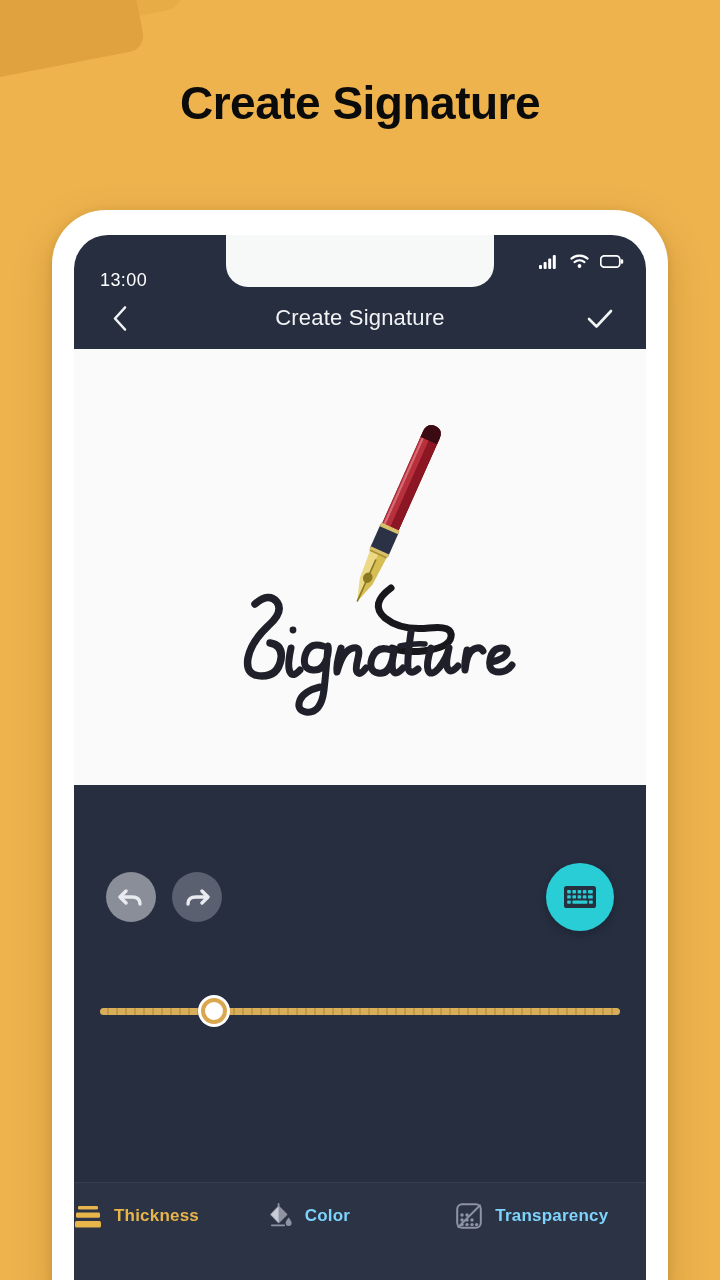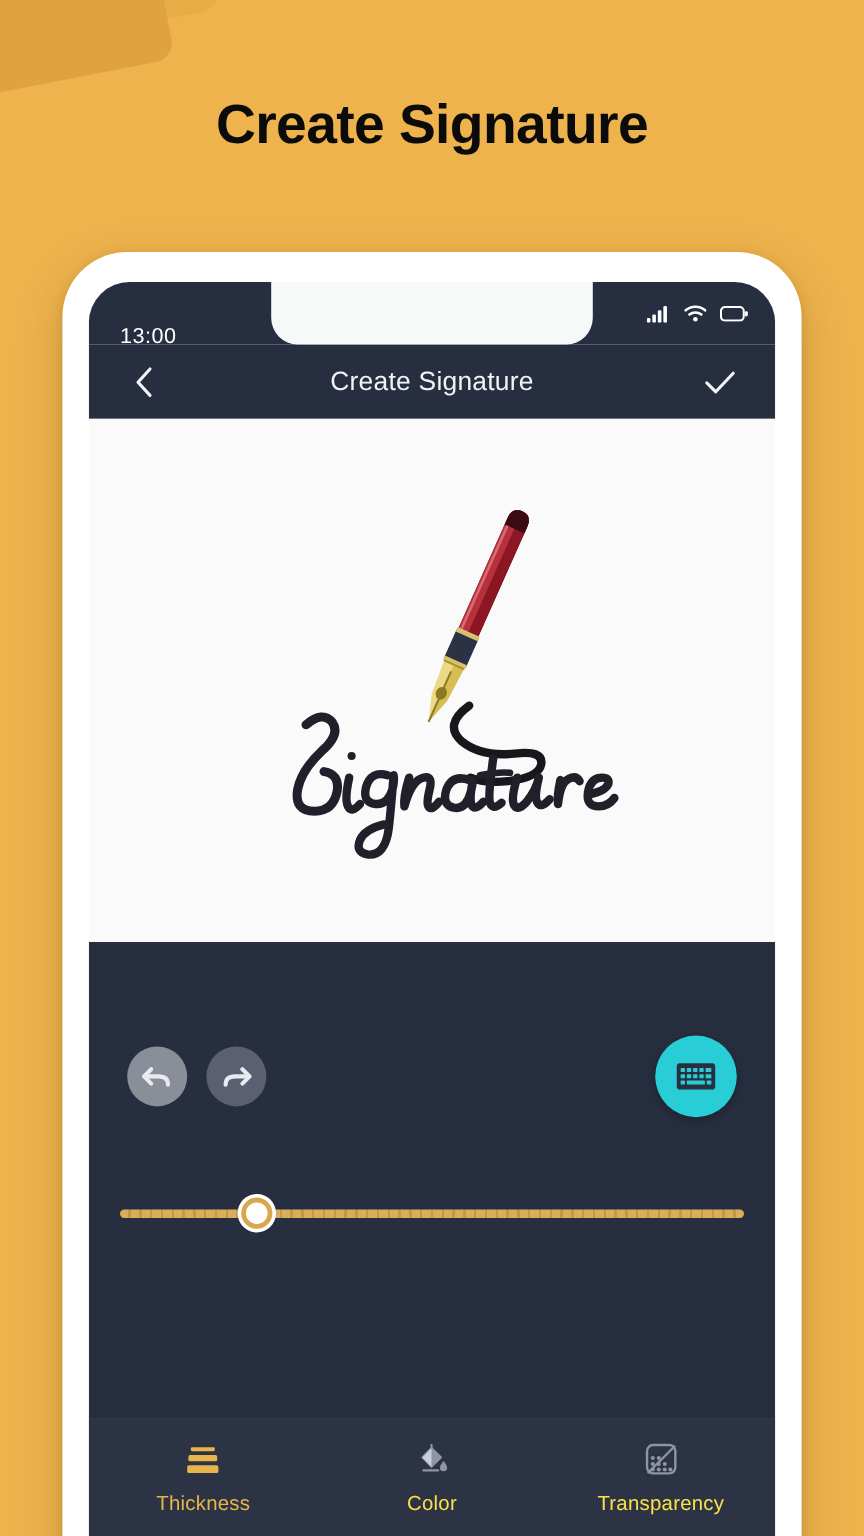--- a/index.html
+++ b/index.html
@@ -149,26 +149,26 @@
 
   
   #tabbar{
     position:absolute;left:0;bottom:0;width:100%;height:118px;
     background:#2B3345;
     display:flex;align-items:flex-start;
     border-top:1px solid rgba(255,255,255,.05);
     padding-top:18px;box-sizing:border-box;
   }
   .tab{
-    flex:1;display:flex;flex-direction:column;align-items:center;
-    gap:12px;cursor:pointer;
+    flex:1;display:flex;flex-direction:row;align-items:center;
+    gap:12px;cursor:pointer;font-weight:bold;
   }
   .tab-label{font-size:17px;letter-spacing:.2px;}
   .tab.active .tab-label{color:#E8B54A;}
-  .tab .tab-label{color:#fde047;}
+  .tab .tab-label{color:#7dd3fc;}
   .tab-icon{height:30px;display:flex;align-items:center;justify-content:center;}
 </style>
 </head>
 <body style="background: rgb(238, 179, 77);">
 
 <div class="corner-shape" id="shape-b"></div>
 <div class="corner-shape" id="shape-a"></div>
 
 <div id="headline">Create Signature</div>
 

